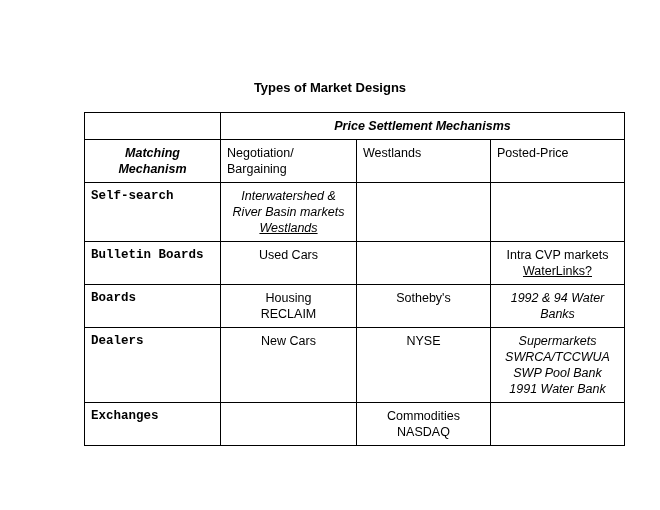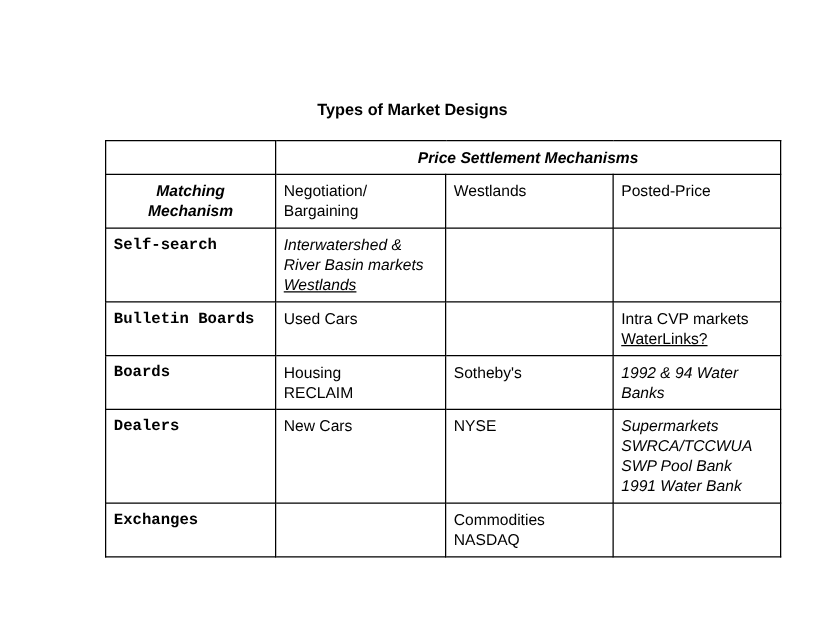--- a/index.html
+++ b/index.html
@@ -42,21 +42,21 @@
     padding: 5px 6px;
     font-size: 12.5px;
     vertical-align: top;
     line-height: 1.28;
   }
   .col-a { width: 136px; }
   .col-b { width: 136px; }
   .col-c { width: 134px; }
   .col-d { width: 134px; }
 
-  .cell-center { text-align: left; }
+  .cell-center { text-align: center; }
   .italic { font-style: italic; }
   .underline { text-decoration: underline; }
 
   .psm-head {
     text-align: center;
     font-weight: bold;
     font-style: italic;
     font-size: 13px;
     padding-top: 6px;
     padding-bottom: 6px;

